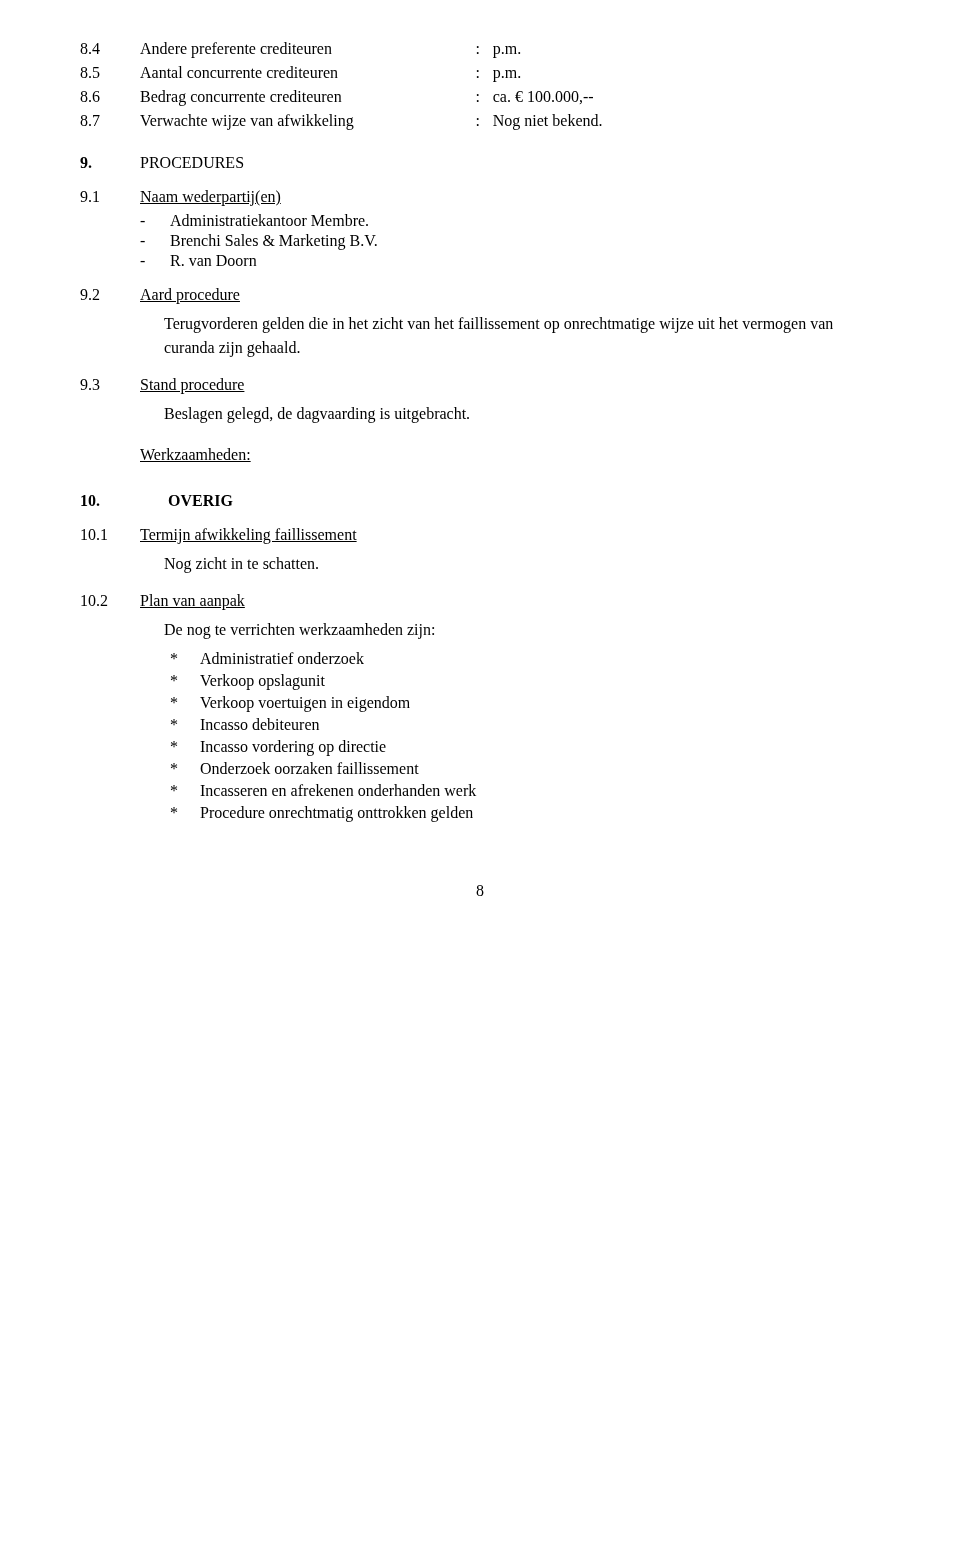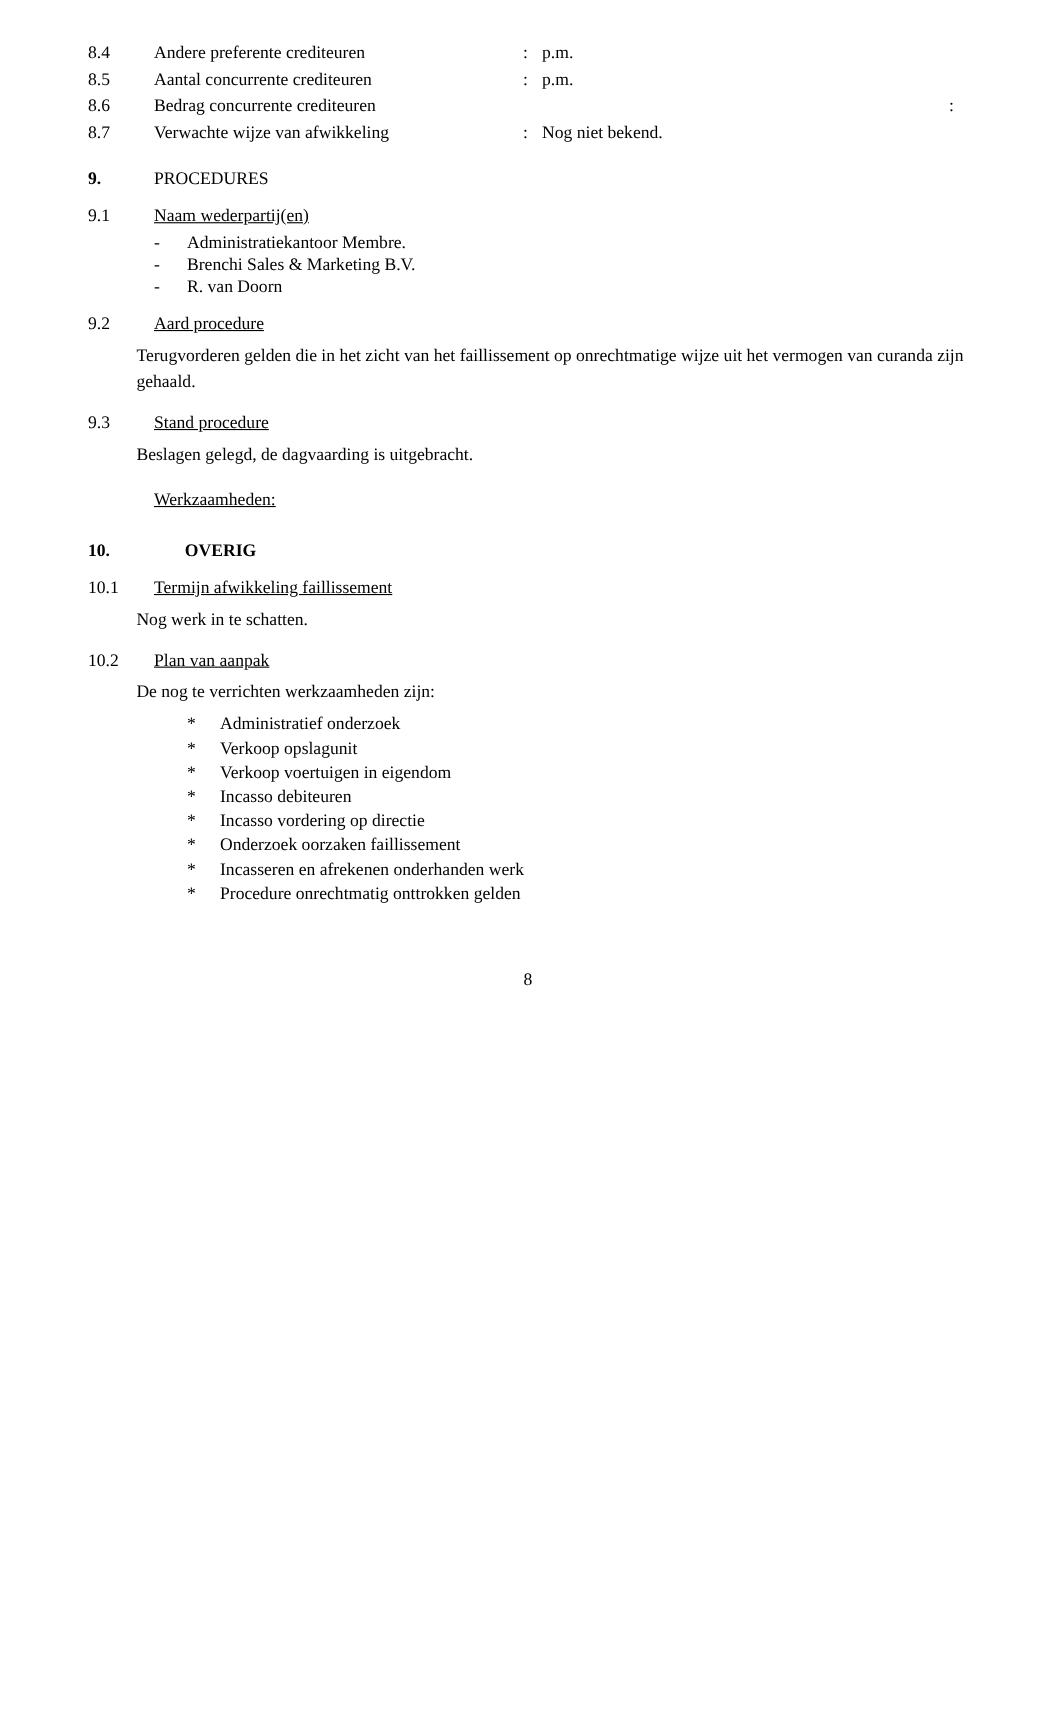--- a/index.html
+++ b/index.html
@@ -59,21 +59,21 @@
       display: flex;
       align-items: baseline;
     }
     .sub-num {
       min-width: 60px;
     }
     .sub-title {
       text-decoration: underline;
     }
     .body-text {
-      margin-left: 44px;
+      margin-left: 84px;
       margin-top: 8px;
       margin-bottom: 8px;
       line-height: 1.5;
     }
     .party-list {
       margin-left: 60px;
       margin-top: 6px;
     }
     .party-item {
       display: flex;
@@ -133,20 +133,21 @@
     <div class="section-row">
       <span class="section-num">8.5</span>
       <span class="section-label">Aantal concurrente crediteuren</span>
       <span class="colon">:</span>
       <span class="section-value">p.m.</span>
     </div>
     <div class="section-row">
       <span class="section-num">8.6</span>
       <span class="section-label">Bedrag concurrente crediteuren</span>
       <span class="colon">:</span>
+      <span class="section-value">ca. € 100.000,--</span>
     </div>
     <div class="section-row">
       <span class="section-num">8.7</span>
       <span class="section-label">Verwachte wijze van afwikkeling</span>
       <span class="colon">:</span>
       <span class="section-value">Nog niet bekend.</span>
     </div>
   </div>
 
   <div class="procedures-heading">
@@ -195,21 +196,21 @@
   <div class="overig-heading">
     <span class="section-num">10.</span>
     <span class="section-label">OVERIG</span>
   </div>
 
   <div class="sub-section">
     <div class="sub-section-row">
       <span class="sub-num">10.1</span>
       <span class="sub-title">Termijn afwikkeling faillissement</span>
     </div>
-    <div class="body-text">Nog werk in te schatten.</div>
+    <div class="body-text">Nog zicht in te schatten.</div>
   </div>
 
   <div class="sub-section">
     <div class="sub-section-row">
       <span class="sub-num">10.2</span>
       <span class="sub-title">Plan van aanpak</span>
     </div>
     <div class="body-text">De nog te verrichten werkzaamheden zijn:</div>
     <div class="bullet-list">
       <div class="bullet-item">

